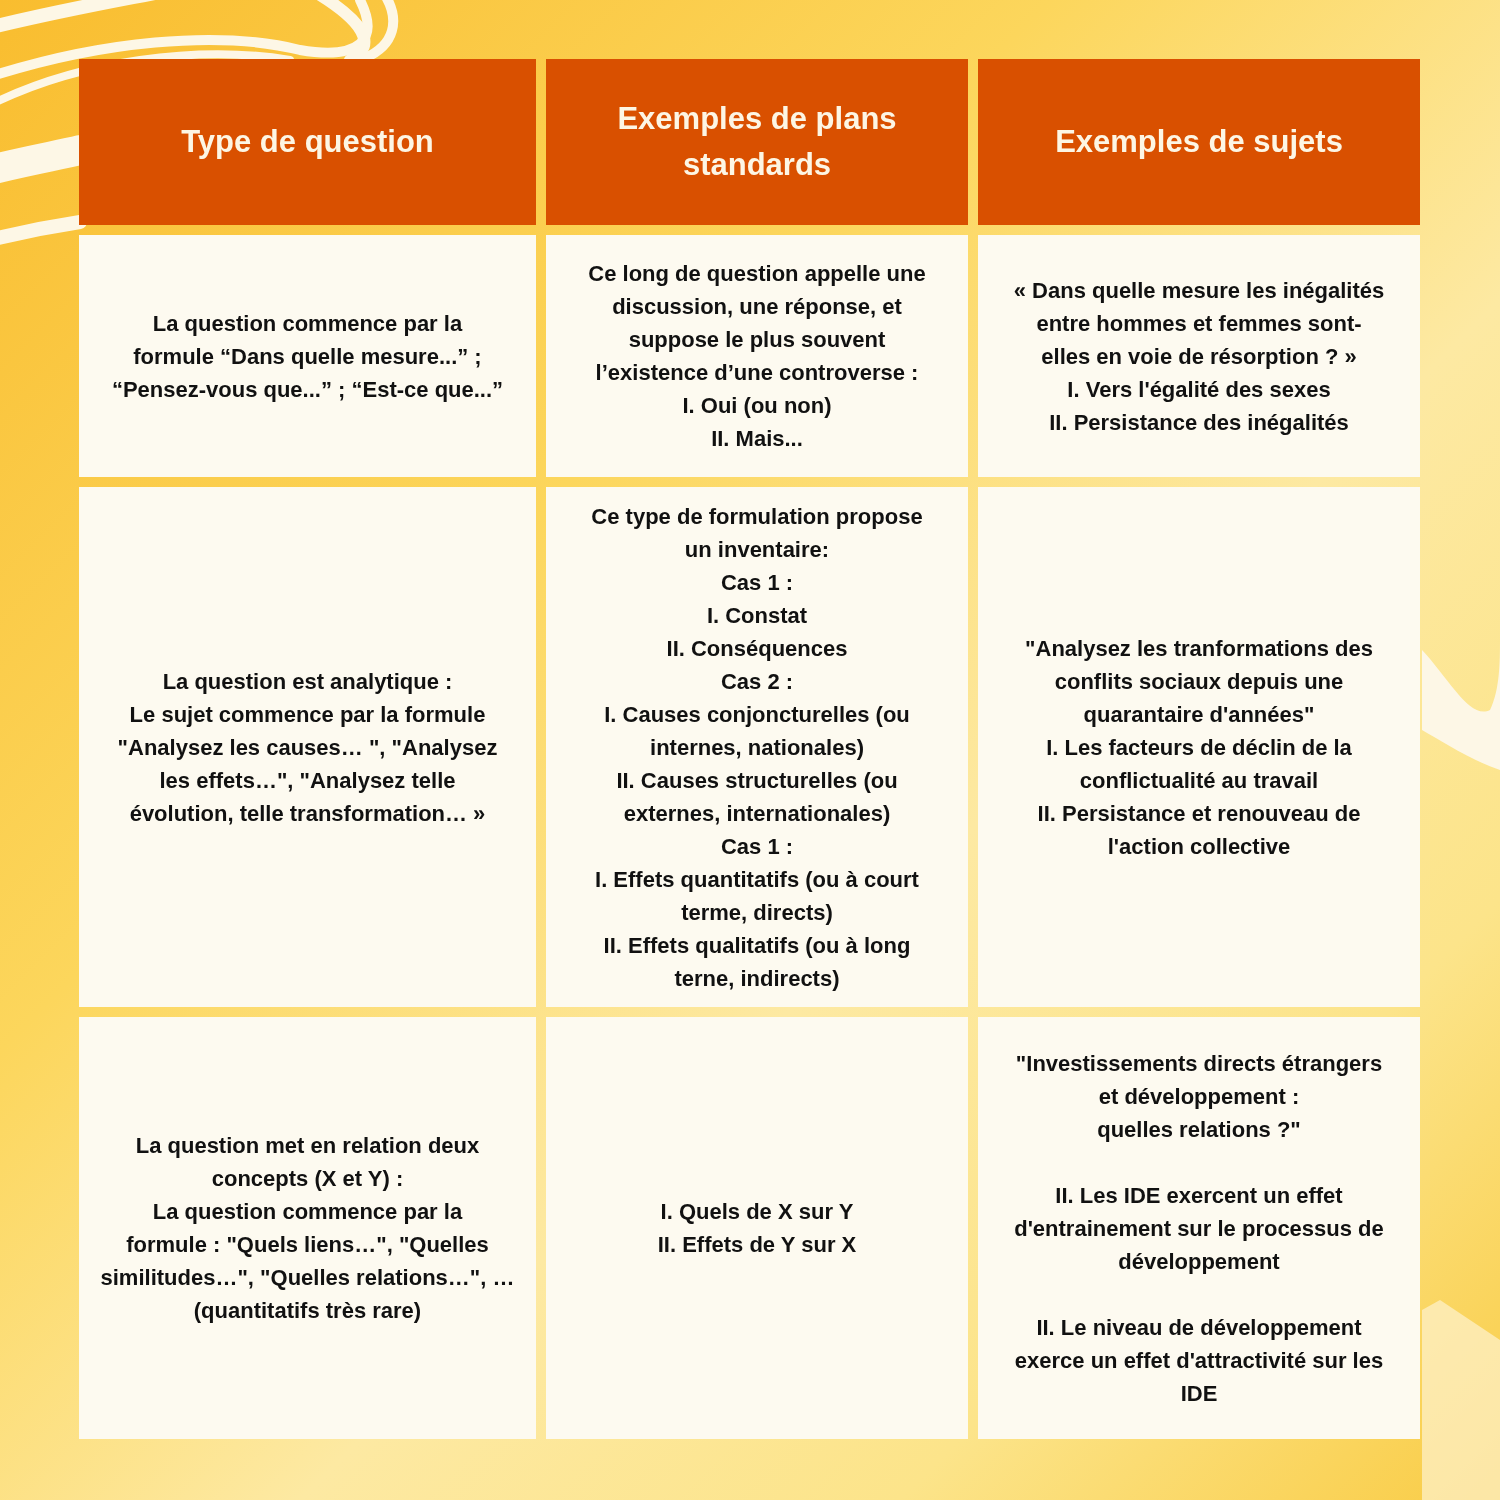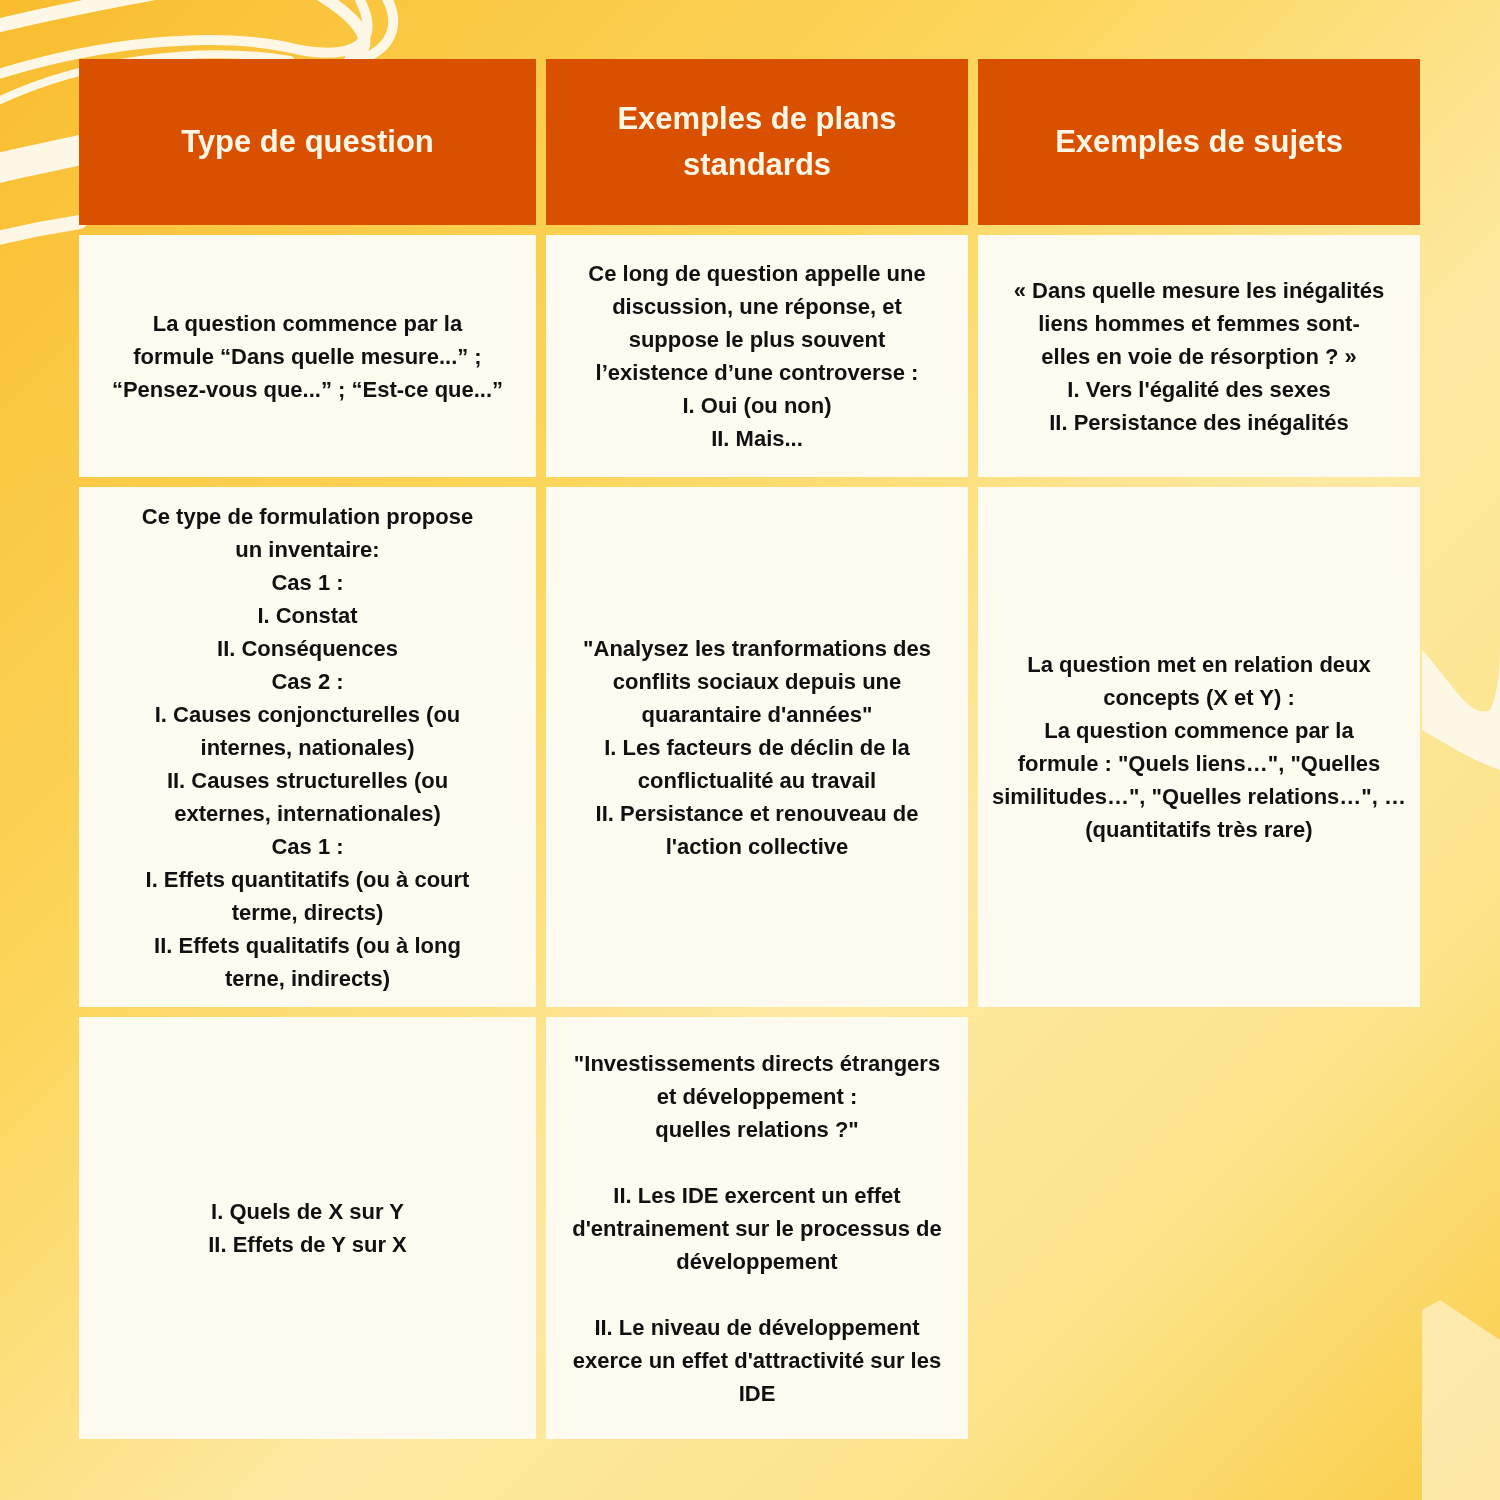--- a/index.html
+++ b/index.html
@@ -62,27 +62,36 @@
         <span class="ln">discussion, une réponse, et</span>
         <span class="ln">suppose le plus souvent</span>
         <span class="ln">l’existence d’une controverse :</span>
         <span class="ln">I. Oui (ou non)</span>
         <span class="ln">II. Mais...</span>
       </div>
     </div>
   <div class="cell">
       <div class="lines">
         <span class="ln">« Dans quelle mesure les inégalités</span>
-        <span class="ln">liens hommes et femmes sont-</span>
+        <span class="ln">entre hommes et femmes sont-</span>
         <span class="ln">elles en voie de résorption ? »</span>
         <span class="ln">I. Vers l'égalité des sexes</span>
         <span class="ln">II. Persistance des inégalités</span>
       </div>
     </div>
 
+  <div class="cell">
+      <div class="lines">
+        <span class="ln">La question est analytique :</span>
+        <span class="ln">Le sujet commence par la formule</span>
+        <span class="ln">"Analysez les causes… ", "Analysez</span>
+        <span class="ln">les effets…", "Analysez telle</span>
+        <span class="ln">évolution, telle transformation… »</span>
+      </div>
+    </div>
   <div class="cell">
       <div class="lines">
         <span class="ln">Ce type de formulation propose</span>
         <span class="ln">un inventaire:</span>
         <span class="ln">Cas 1 :</span>
         <span class="ln">I. Constat</span>
         <span class="ln">II. Conséquences</span>
         <span class="ln">Cas 2 :</span>
         <span class="ln">I. Causes conjoncturelles (ou</span>
         <span class="ln">internes, nationales)</span>

